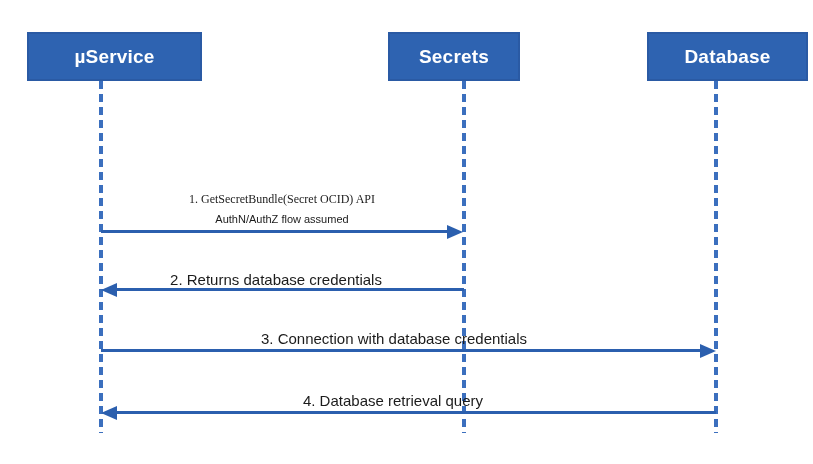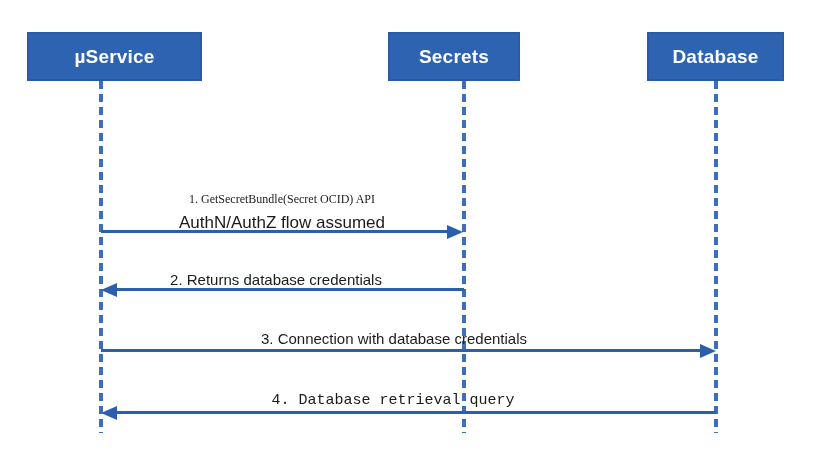--- a/index.html
+++ b/index.html
@@ -54,53 +54,53 @@
     transform:translateX(-50%);
     color:var(--label-text);
     font-size:15px;
     white-space:nowrap;
   }
   .msg-label.big{font-size:12px;font-family:Liberation Serif, serif;}
   .msg-sublabel{
     position:absolute;
     transform:translateX(-50%);
     color:var(--label-text);
-    font-size:17px;
+    font-size:11px;
     white-space:nowrap;
   }
 </style>
 </head>
 <body>
 
 <div class="canvas">
 
   <div class="pbox" style="left:27px;width:175px;">
     <span>µService</span>
   </div>
   <div class="pbox" style="left:388px;width:132px;">
     <span>Secrets</span>
   </div>
-  <div class="pbox" style="left:647px;width:137px;">
+  <div class="pbox" style="left:647px;width:161px;">
     <span>Database</span>
   </div>
 
   <div class="lifeline" style="left:99px;"></div>
   <div class="lifeline" style="left:462px;"></div>
   <div class="lifeline" style="left:714px;"></div>
 
   <div class="msg-label big" style="left:282px;top:192px;">1. GetSecretBundle(Secret OCID) API</div>
   <div class="msg-sublabel" style="left:282px;top:213px;">AuthN/AuthZ flow assumed</div>
   <div class="msg-line" style="left:101px;top:230px;width:346px;"></div>
   <div class="arrowhead right" style="left:447px;top:225px;"></div>
 
   <div class="msg-label" style="left:276px;top:271px;">2. Returns database credentials</div>
   <div class="msg-line" style="left:117px;top:288px;width:347px;"></div>
   <div class="arrowhead left" style="left:101px;top:283px;"></div>
 
   <div class="msg-label" style="left:394px;top:330px;">3. Connection with database credentials</div>
   <div class="msg-line" style="left:101px;top:349px;width:599px;"></div>
   <div class="arrowhead right" style="left:700px;top:344px;"></div>
 
-  <div class="msg-label" style="left:393px;top:392px;font-family:Liberation Mono, monospace;">4. Database retrieval query</div>
+  <div class="msg-label" style="left:393px;top:392px;">4. Database retrieval query</div>
   <div class="msg-line" style="left:117px;top:411px;width:599px;"></div>
   <div class="arrowhead left" style="left:101px;top:406px;"></div>
 
 </div>
 
 </body></html>

